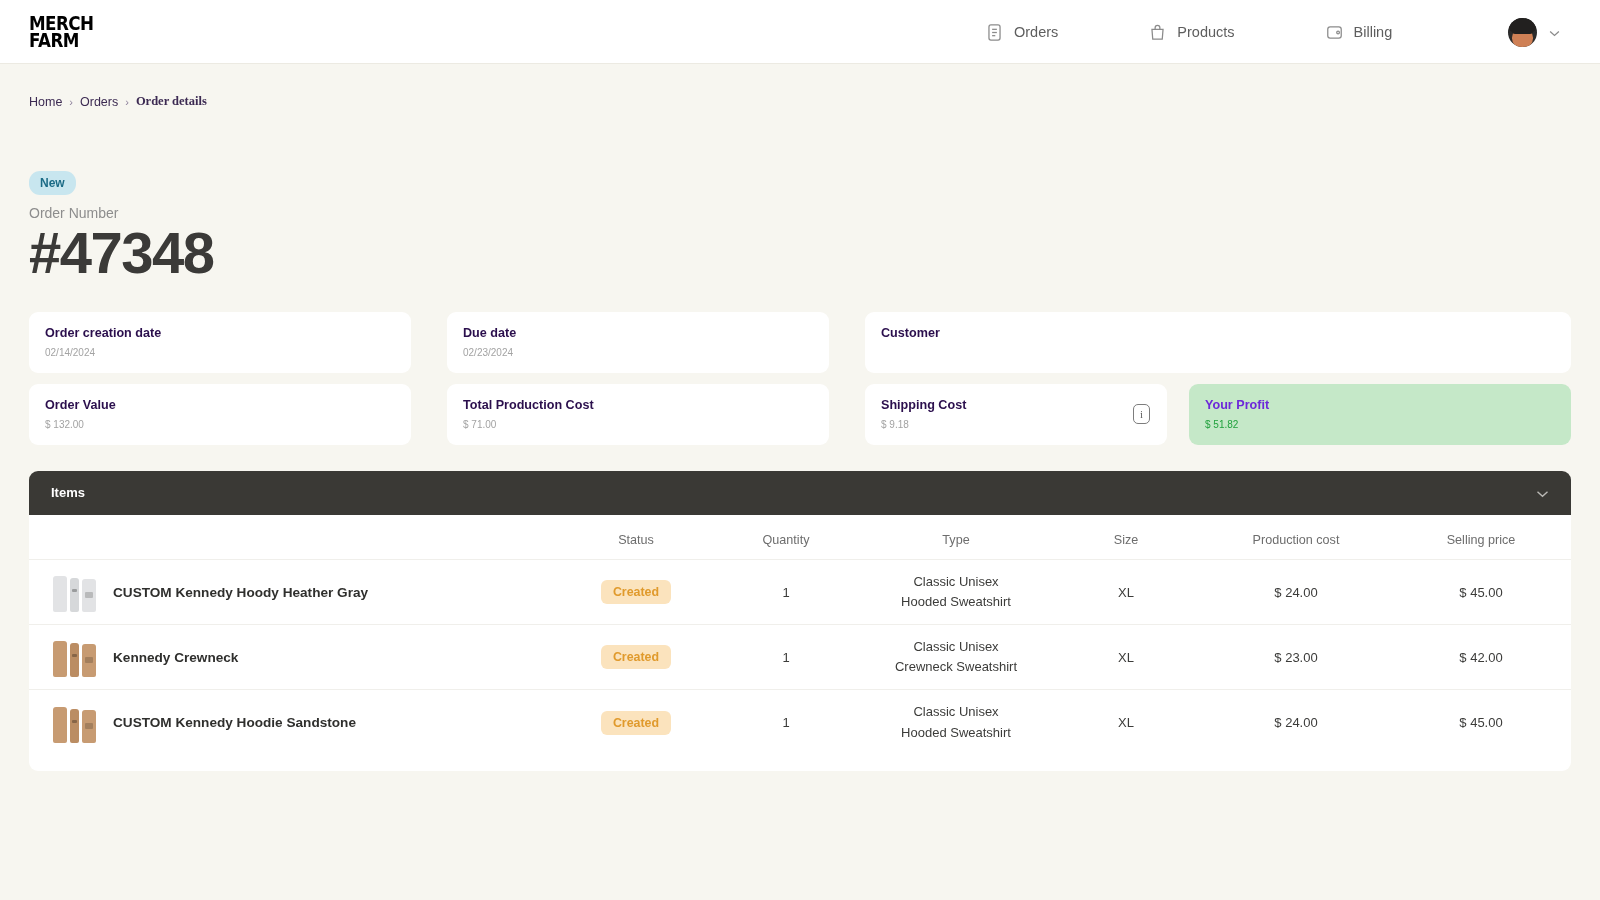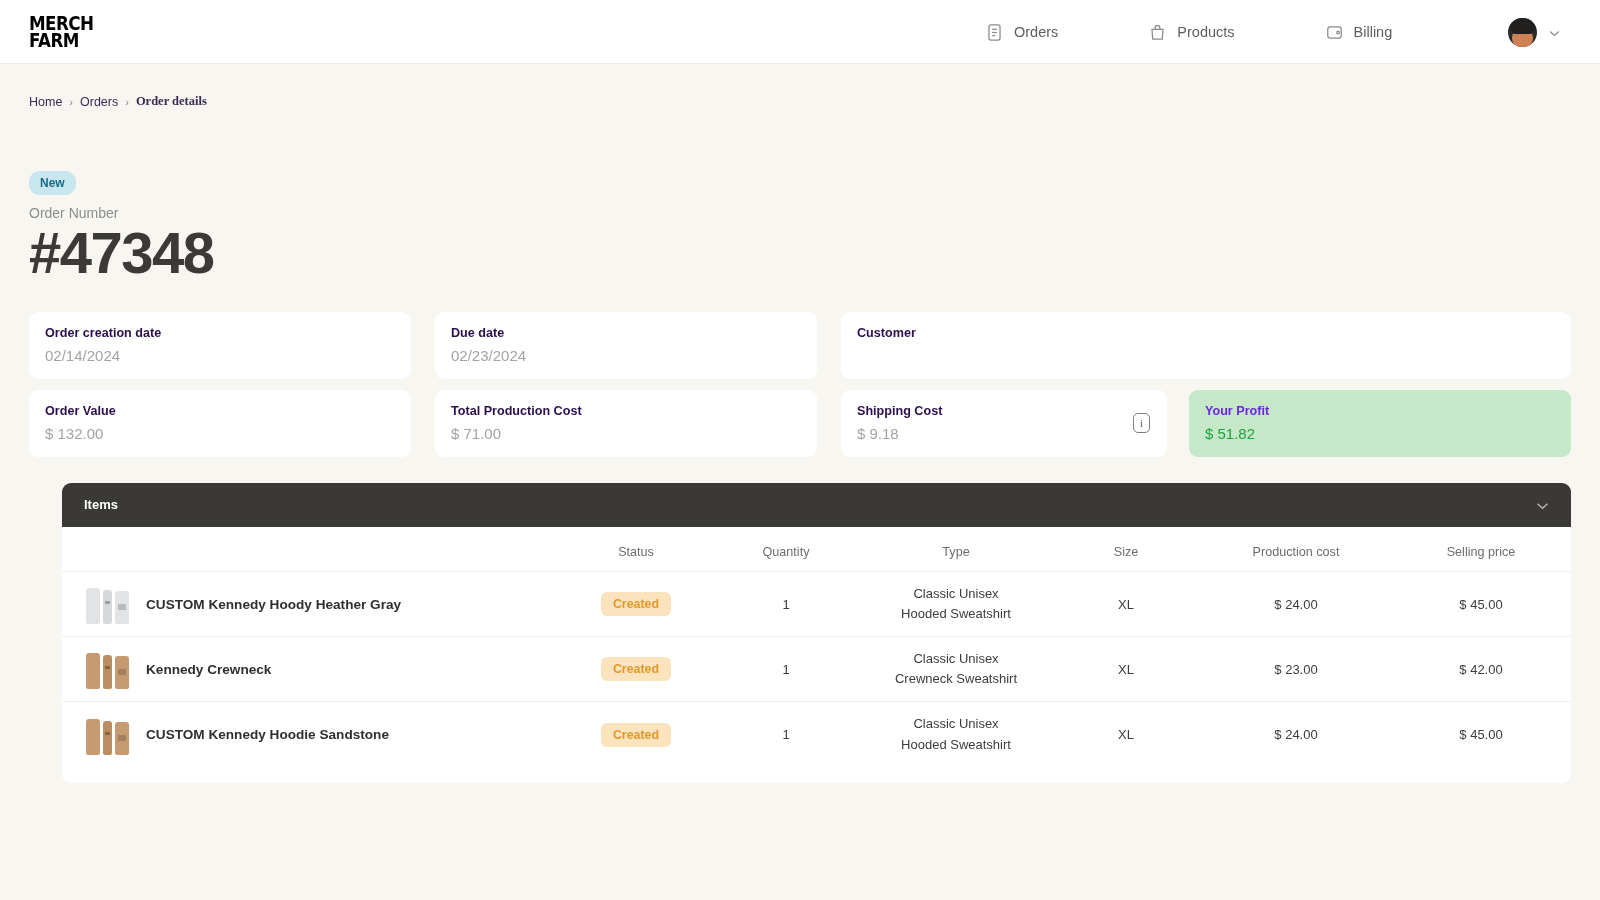--- a/index.html
+++ b/index.html
@@ -134,39 +134,39 @@
     font-weight: 700;
     letter-spacing: -1.5px;
     color: #3b3a38;
     line-height: 1.05;
   }
 
   
   .cards {
     display: grid;
     grid-template-columns: 382px 382px 1fr;
-    gap: 24px;
+    gap: 36px;
     margin-top: 28px;
   }
   .cards.second { margin-top: 11px; }
   .card {
     background: #ffffff;
     border-radius: 9px;
     padding: 14px 16px 15px 16px;
     min-height: 56px;
     position: relative;
   }
   .card .k {
     font-size: 12.6px;
     font-weight: 700;
     color: #2b0f4d;
   }
   .card .v {
     margin-top: 7px;
-    font-size: 15px;
+    font-size: 10px;
     color: #a3a3a3;
   }
   .card.tall { min-height: 60px; }
   .card.profit { background: #c5e8c8; }
   .card.profit .k { color: #6d28d9; }
   .card.profit .v { color: #21a13d; }
   .info-icon {
     position: absolute;
     right: 17px;
     top: 50%;
@@ -177,21 +177,21 @@
     color: #5f5f5f;
     font-size: 11px;
     font-family: "Liberation Serif", serif;
     display: flex;
     align-items: center;
     justify-content: center;
     cursor: pointer;
   }
 
   
-  .items-panel { margin-top: 26px; margin-left: 33px; }
+  .items-panel { margin-top: 26px; }
   .items-head {
     background: #3a3935;
     border-radius: 9px 9px 0 0;
     height: 44px;
     display: flex;
     align-items: center;
     justify-content: space-between;
     padding: 0 22px;
     cursor: pointer;
   }

